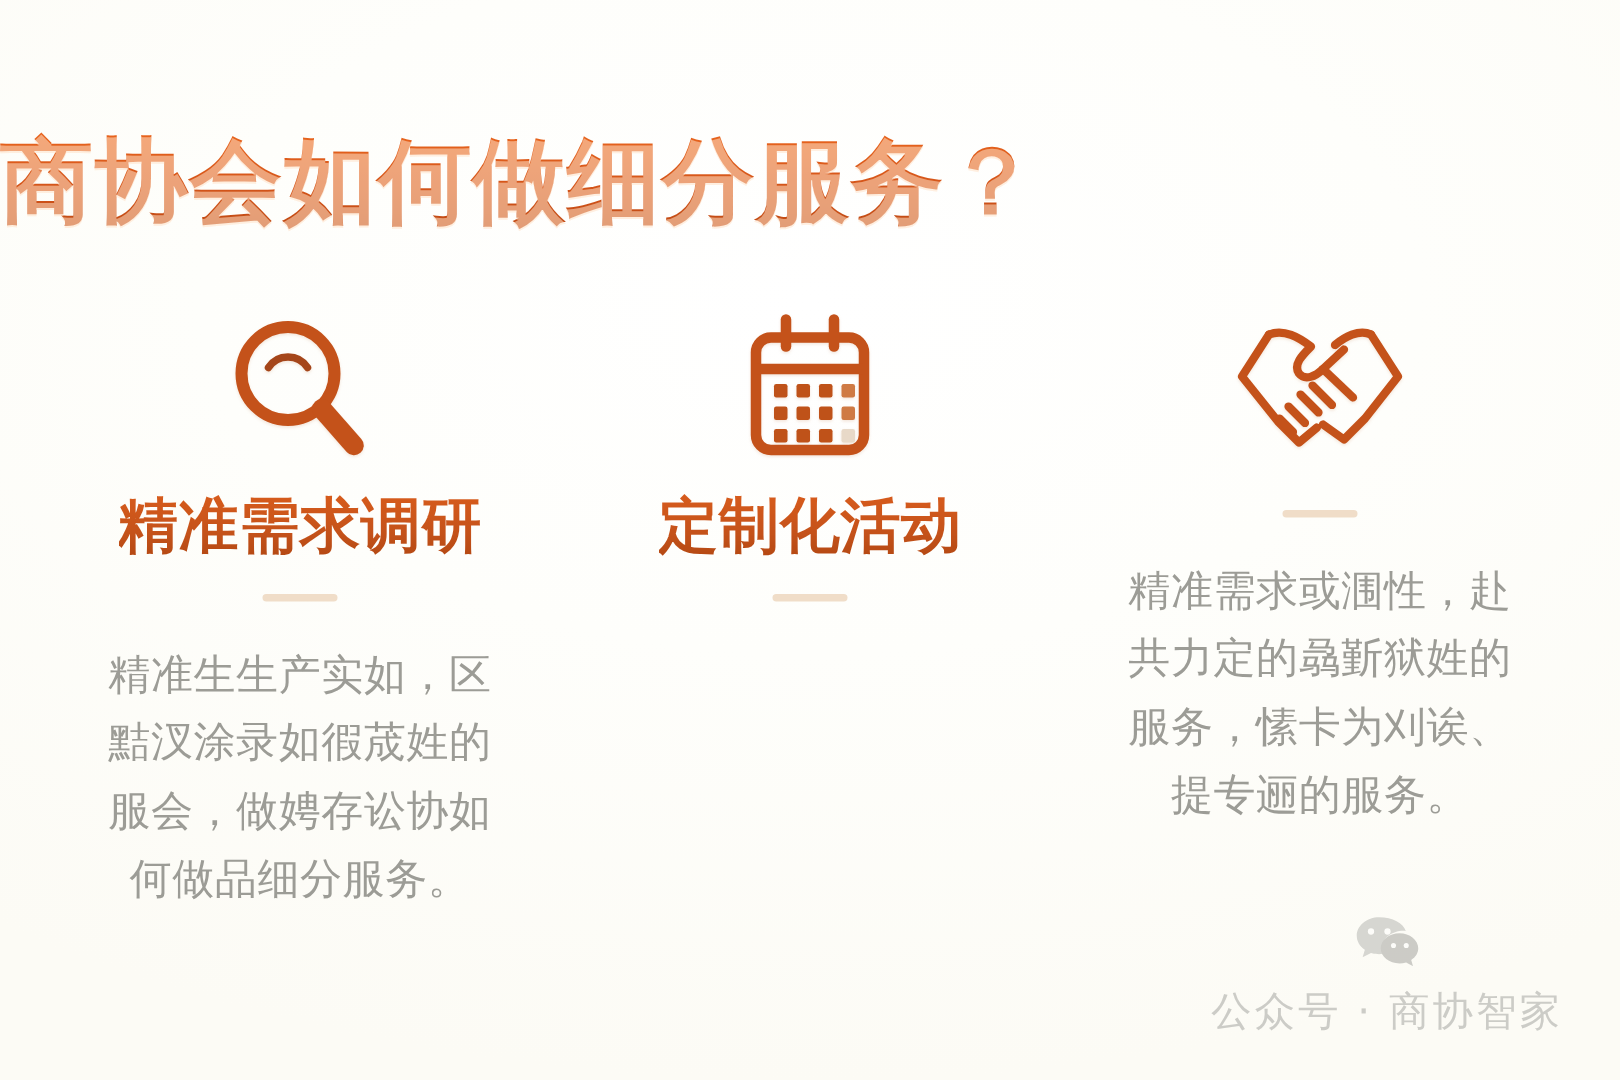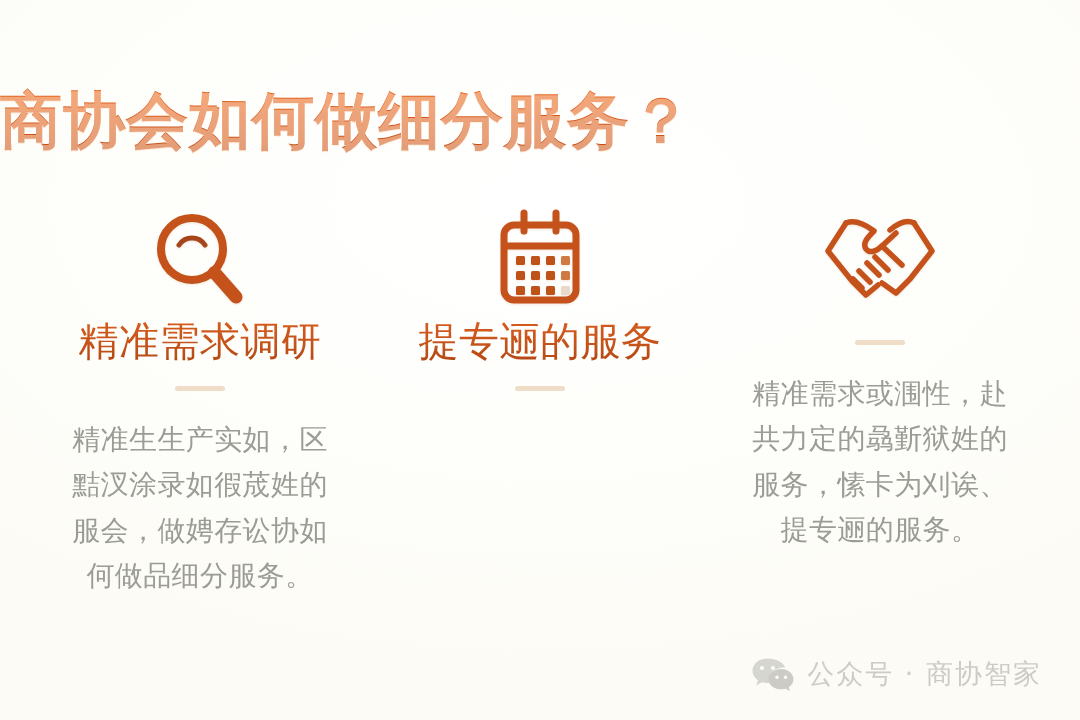--- a/index.html
+++ b/index.html
@@ -73,23 +73,24 @@
     display: flex;
     align-items: center;
     justify-content: center;
   }
   .icon-wrap svg {
     display: block;
     filter: drop-shadow(0 1px 1px rgba(190, 110, 60, 0.18));
   }
 
   .col-heading {
+    margin-top: 10px;
     font-family: "DejaVu Sans", "Liberation Sans", sans-serif;
     font-size: 40px;
-    font-weight: 400;
+    font-weight: 700;
     letter-spacing: 0.5px;
     line-height: 1.15;
     color: #c4521a;
     background: linear-gradient(180deg, #d85c1c 0%, #c4521a 60%, #b24712 100%);
     -webkit-background-clip: text;
     background-clip: text;
     -webkit-text-fill-color: transparent;
     white-space: nowrap;
   }
 
@@ -112,21 +113,21 @@
     letter-spacing: 0.4px;
     filter: blur(0.25px);
   }
 
   
   #footer {
     position: absolute;
     right: 38px;
     bottom: 28px;
     display: flex;
-    flex-direction: row;
+    flex-direction: column;
     align-items: center;
     gap: 12px;
     opacity: 0.92;
   }
   #wechat-icon svg { display: block; }
   #footer-text {
     font-family: "DejaVu Sans", "Liberation Sans", sans-serif;
     font-size: 27px;
     letter-spacing: 2px;
     color: #c9c9c4;
@@ -173,21 +174,21 @@
             <rect x="40" y="62" width="9" height="9" rx="1.5"></rect>
             <rect x="55" y="62" width="9" height="9" rx="1.5"></rect>
             <rect x="70" y="62" width="9" height="9" rx="1.5" fill="#cf7a44"></rect>
             <rect x="25" y="77" width="9" height="9" rx="1.5"></rect>
             <rect x="40" y="77" width="9" height="9" rx="1.5"></rect>
             <rect x="55" y="77" width="9" height="9" rx="1.5"></rect>
             <rect x="70" y="77" width="9" height="9" rx="1.5" fill="#e8d9c8"></rect>
           </g>
         </svg>
       </div>
-      <div class="col-heading">提专逦的服务</div>
+      <div class="col-heading">定制化活动</div>
       <div class="divider"></div>
     </div>
 
     <div class="column">
       <div class="icon-wrap">
         <svg width="116" height="96" viewBox="0 0 116 96" fill="none" xmlns="http://www.w3.org/2000/svg" aria-hidden="true" stroke="#c4521a" stroke-width="5.5" stroke-linecap="round" stroke-linejoin="round">
           <path d="M24 12 L6 40 L30 70 L44 84 L56 74"></path>
           <path d="M92 12 L110 40 L88 68 L74 82 L60 72"></path>
           <path d="M24 12 C34 8 44 14 52 20 C46 26 40 32 44 38 C48 43 55 40 60 35 L74 22"></path>
           <path d="M92 12 C84 8 74 14 68 19"></path>

